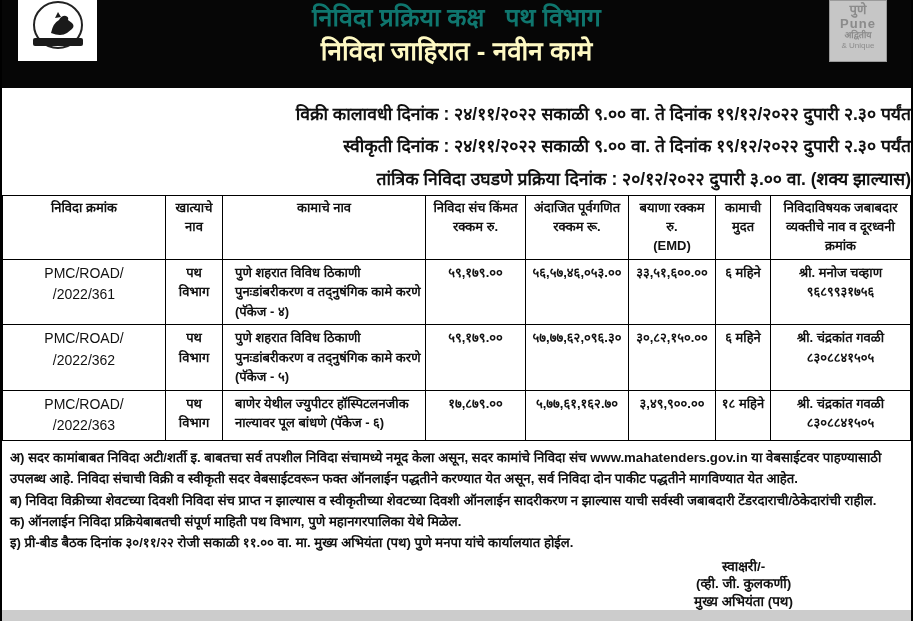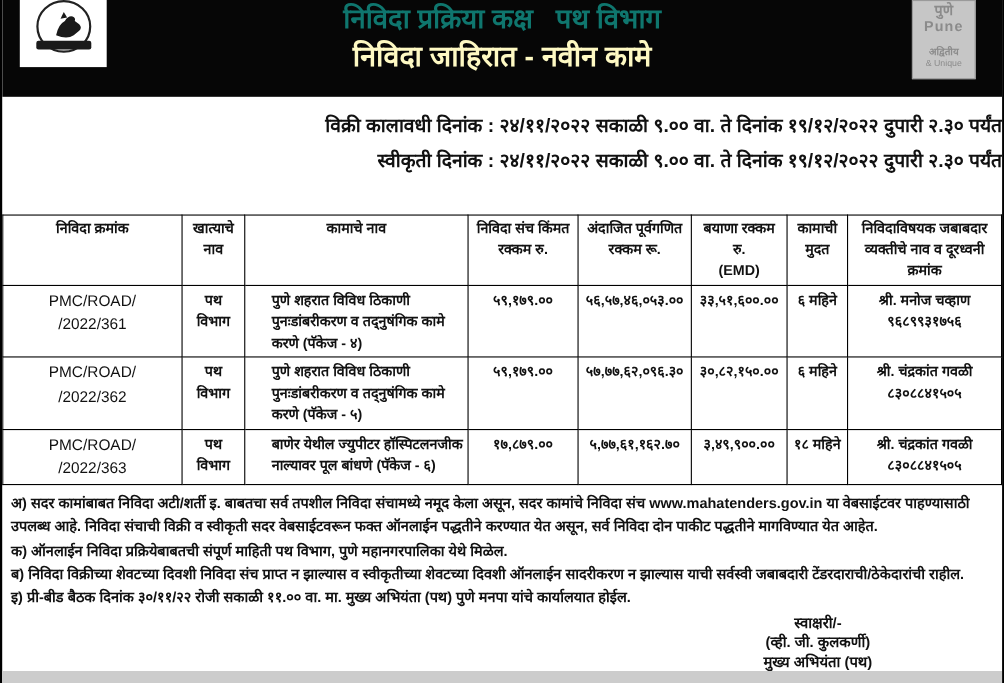--- a/index.html
+++ b/index.html
@@ -21,44 +21,44 @@
     white-space:pre-wrap;
   }
   .title-2{
     color:#fef9c3; font-weight:700; font-size:26px; line-height:1.25;
   }
   .logo-left{
     position:absolute; left:16px; top:0; width:79px; height:61px;
     background:#fff; display:flex; align-items:center; justify-content:center;
   }
   .logo-right{
-    position:absolute; right:24px; top:0; width:58px; height:72px;
+    position:absolute; right:24px; top:0; width:58px; height:62px;
     background:#c6c6c6; border:1px solid #9a9a9a;
     display:flex; flex-direction:column; align-items:center; justify-content:flex-start;
     color:#8b8b8b; overflow:hidden;
   }
   .logo-right .rl-script{ font-size:13px; font-weight:700; line-height:1.05; margin-top:2px;}
   .logo-right .rl-name{ font-size:13px; font-weight:700; letter-spacing:1px; line-height:1.1;}
-  .logo-right .rl-tag1{ font-size:9px; font-weight:700; margin-top:12px; line-height:1.1;}
+  .logo-right .rl-tag1{ font-size:9px; font-weight:700; margin-top:0; line-height:1.1;}
   .logo-right .rl-tag2{ font-size:8px; line-height:1.2;}
   
   .dates{
     height:107px; padding-top:10px; text-align:right;
     font-weight:700; font-size:17.5px; line-height:1.85;
   }
   
   table{ width:100%; border-collapse:collapse; table-layout:fixed; }
   th,td{
     border:1.5px solid #000; vertical-align:top; padding:3px 4px;
     font-size:13px; overflow:hidden;
   }
   th{ font-weight:700; text-align:center; height:58px; line-height:1.45; }
   td{ height:46px; font-weight:700; line-height:1.5; }
   td.center{ text-align:center; }
-  td.left{ text-align:left; padding-left:24px; }
+  td.left{ text-align:left; padding-left:12px; }
   td.latin{ font-weight:400; font-size:14px; text-align:center; line-height:1.55; }
   .preline{ white-space:pre-line; }
   
   .notes{ padding:6px 8px 0 8px; font-weight:700; font-size:13.2px; line-height:1.62; }
   .notes p{ margin:0; }
   .note-url{ font-family:"Liberation Sans",sans-serif; font-weight:700;margin-top:36px; }
   
   .footer{ position:relative; height:78px; }
   .signature{
     position:absolute; right:118px; top:4px; text-align:center;
@@ -91,20 +91,21 @@
       <div class="rl-script">पुणे</div>
       <div class="rl-name">Pune</div>
       <div class="rl-tag1">अद्वितीय</div>
       <div class="rl-tag2">&amp; Unique</div>
     </div>
   </div>
 
   <div class="dates">
     <div>विक्री कालावधी दिनांक : २४/११/२०२२ सकाळी ९.०० वा. ते दिनांक १९/१२/२०२२ दुपारी २.३० पर्यंत</div>
     <div>स्वीकृती दिनांक : २४/११/२०२२ सकाळी ९.०० वा. ते दिनांक १९/१२/२०२२ दुपारी २.३० पर्यंत</div>
+    <div>तांत्रिक निविदा उघडणे प्रक्रिया दिनांक : २०/१२/२०२२ दुपारी ३.०० वा. (शक्य झाल्यास)</div>
   </div>
 
   <table>
     <colgroup>
       <col style="width:163px">
         <col style="width:57px">
         <col style="width:203px">
         <col style="width:100px">
       <col style="width:103px">
         <col style="width:87px">
@@ -162,22 +163,22 @@
         <td class="center">३,४९,९००.००</td>
         <td class="center">१८ महिने</td>
         <td class="center preline">श्री. चंद्रकांत गवळी
 ८३०८८४१५०५</td>
       </tr>
     </tbody>
   </table>
 
   <div class="notes">
     <p><span>अ) सदर कामांबाबत निविदा अटी/शर्ती इ. बाबतचा सर्व तपशील निविदा संचामध्ये नमूद केला असून, सदर कामांचे निविदा संच </span><span class="note-url">www.mahatenders.gov.in</span><span> या वेबसाईटवर पाहण्यासाठी उपलब्ध आहे. निविदा संचाची विक्री व स्वीकृती सदर वेबसाईटवरून फक्त ऑनलाईन पद्धतीने करण्यात येत असून, सर्व निविदा दोन पाकीट पद्धतीने मागविण्यात येत आहेत.</span></p>
+    <p>ब) निविदा विक्रीच्या शेवटच्या दिवशी निविदा संच प्राप्त न झाल्यास व स्वीकृतीच्या शेवटच्या दिवशी ऑनलाईन सादरीकरण न झाल्यास याची सर्वस्वी जबाबदारी टेंडरदाराची/ठेकेदारांची राहील.</p>
     <p>क) ऑनलाईन निविदा प्रक्रियेबाबतची संपूर्ण माहिती पथ विभाग, पुणे महानगरपालिका येथे मिळेल.</p>
-    <p>ब) निविदा विक्रीच्या शेवटच्या दिवशी निविदा संच प्राप्त न झाल्यास व स्वीकृतीच्या शेवटच्या दिवशी ऑनलाईन सादरीकरण न झाल्यास याची सर्वस्वी जबाबदारी टेंडरदाराची/ठेकेदारांची राहील.</p>
     <p>इ) प्री-बीड बैठक दिनांक ३०/११/२२ रोजी सकाळी ११.०० वा. मा. मुख्य अभियंता (पथ) पुणे मनपा यांचे कार्यालयात होईल.</p>
   </div>
 
   <div class="footer">
     <div class="signature">
       <div>स्वाक्षरी/-</div>
       <div>(व्ही. जी. कुलकर्णी)</div>
       <div>मुख्य अभियंता (पथ)</div>
 
     </div>

